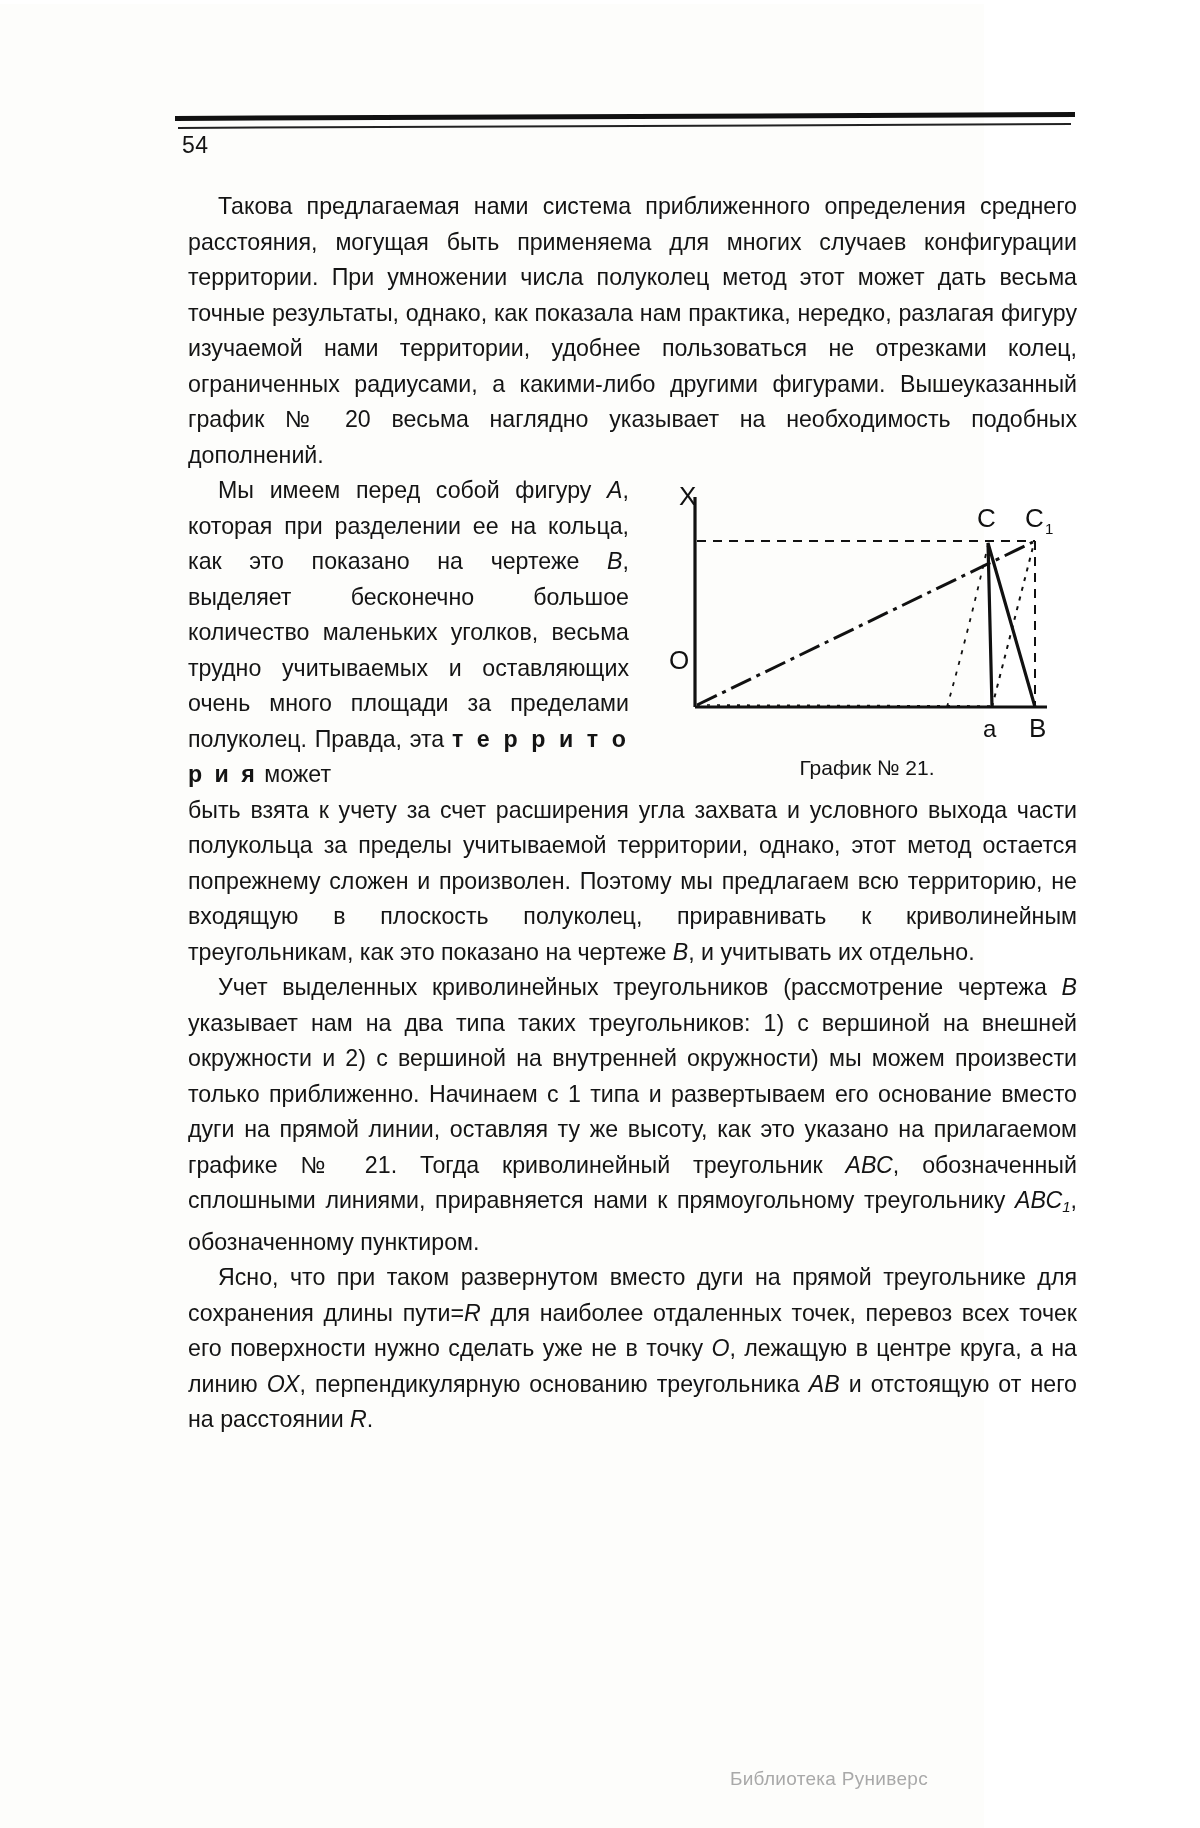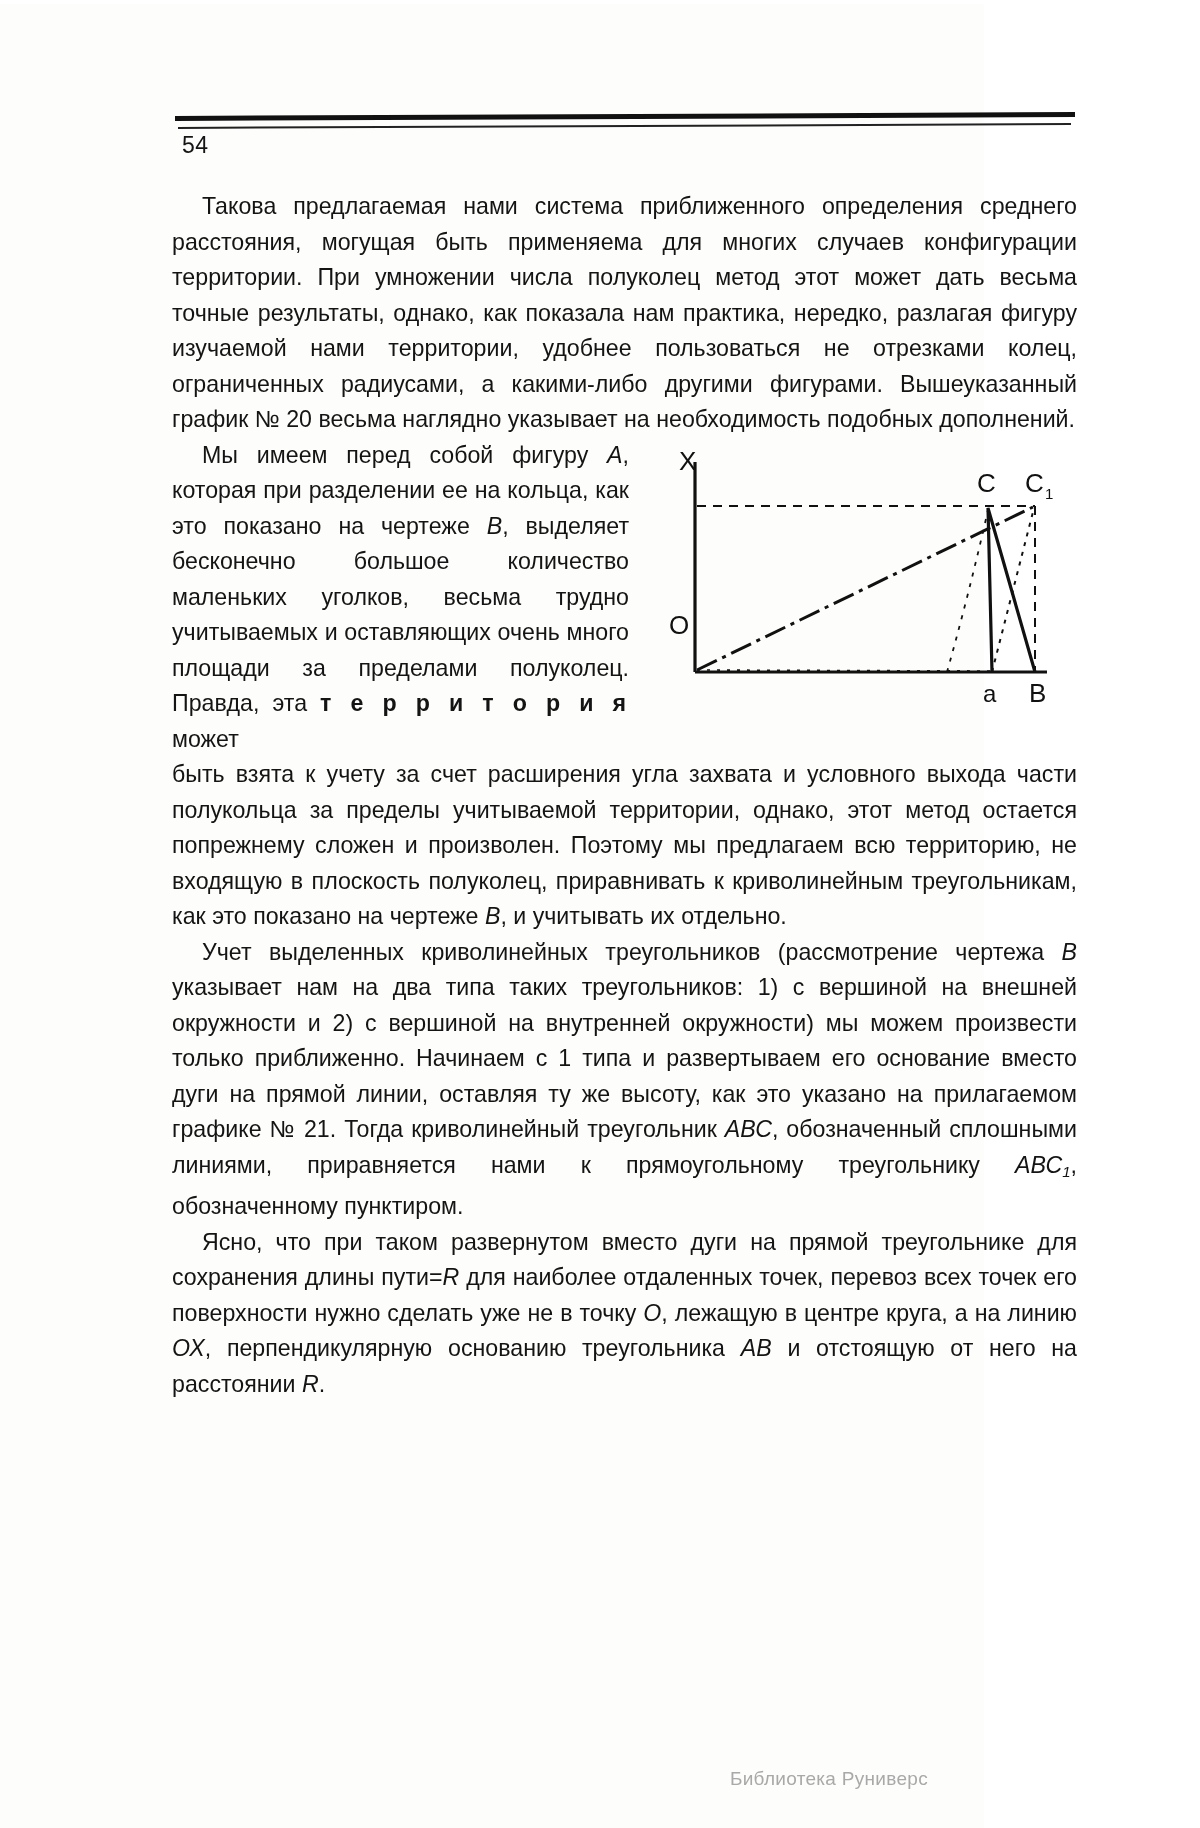--- a/index.html
+++ b/index.html
@@ -61,21 +61,21 @@
     position: absolute;
     left: 172px;
     top: 185px;
     width: 905px;
     font-size: 23.2px;
     line-height: 35.5px;
     text-align: justify;
     text-justify: inter-word;
   }
   p {
-    margin: 0 0 0 0;
+    margin: 0 0 0 16px;
     text-indent: 30px;
   }
   .figure-float {
     float: right;
     width: 430px;
     height: 300px;
     margin: 6px 0 6px 18px;
     position: relative;
   }
   .fig-caption {
@@ -136,20 +136,21 @@
         <path d="M 300 228 Q 322 150 341 66" fill="none" stroke="#111" stroke-width="1.8" stroke-dasharray="4,7"></path>
 
         <text x="32" y="26" font-family="Liberation Sans, sans-serif" font-size="26" fill="#111">X</text>
         <text x="22" y="190" font-family="Liberation Sans, sans-serif" font-size="26" fill="#111">O</text>
         <text x="330" y="48" font-family="Liberation Sans, sans-serif" font-size="26" fill="#111">С</text>
         <text x="378" y="48" font-family="Liberation Sans, sans-serif" font-size="26" fill="#111">С</text>
         <text x="398" y="55" font-family="Liberation Sans, sans-serif" font-size="15" fill="#111">1</text>
         <text x="336" y="258" font-family="Liberation Sans, sans-serif" font-size="24" fill="#111">а</text>
         <text x="382" y="258" font-family="Liberation Sans, sans-serif" font-size="26" fill="#111">В</text>
       </svg>
+      <div class="fig-caption">График № 21.</div>
     </div>
 
     <p><span>Мы  имеем  перед  собой фигуру </span><span class="italic">A</span><span>, которая при разделении ее на кольца, как это показано на чертеже </span><span class="italic">B</span><span>, выделяет бесконечно большое количество  маленьких уголков, весьма трудно учитываемых   и   оставляющих очень много площади за пределами  полуколец. Правда,</span> <span>эта </span><span class="spaced">т е р р и т о р и я</span><span> может</span></p>
 
     <p style="text-indent:0"><span>быть  взята   к   учету   за   счет   расширения  угла  захвата и условного выхода  части полукольца за пределы  учитываемой территории, однако, этот метод остается попрежнему сложен и произволен. Поэтому мы предлагаем всю территорию, не   входящую в плоскость полуколец,  приравнивать к криволинейным  треугольникам, как это показано на чертеже </span><span class="italic">B</span><span>, и учитывать их отдельно.</span></p>
 
     <p><span>Учет  выделенных   криволинейных   треугольников (рассмотрение чертежа </span><span class="italic">B</span><span> указывает нам на два типа таких треугольников: 1) с вершиной  на  внешней окружности и 2) с вершиной на внутренней окружности) мы  можем   произвести только   приближенно.   Начинаем с 1 типа и развертываем его основание вместо дуги на прямой линии, оставляя ту  же высоту, как   это указано на   прилагаемом   графике № 21. Тогда криволинейный треугольник   </span><span class="italic">АВС</span><span>, обозначенный сплошными линиями, приравняется нами к прямоугольному треугольнику </span><span class="italic">АВС</span><span class="sub italic">1</span><span>, обозначенному пунктиром.</span></p>
 
     <p><span>Ясно, что при таком развернутом вместо   дуги на прямой треугольнике для  сохранения длины   пути=</span><span class="italic">R</span><span> для наиболее отдаленных точек, перевоз всех точек его поверхности нужно сделать   уже  не в точку </span><span class="italic">О</span><span>, лежащую в центре круга, а на линию </span><span class="italic">ОХ</span><span>, перпендикулярную   основанию треугольника </span><span class="italic">АВ</span><span> и отстоящую от него на расстоянии </span><span class="italic">R</span><span>.</span></p>
 

